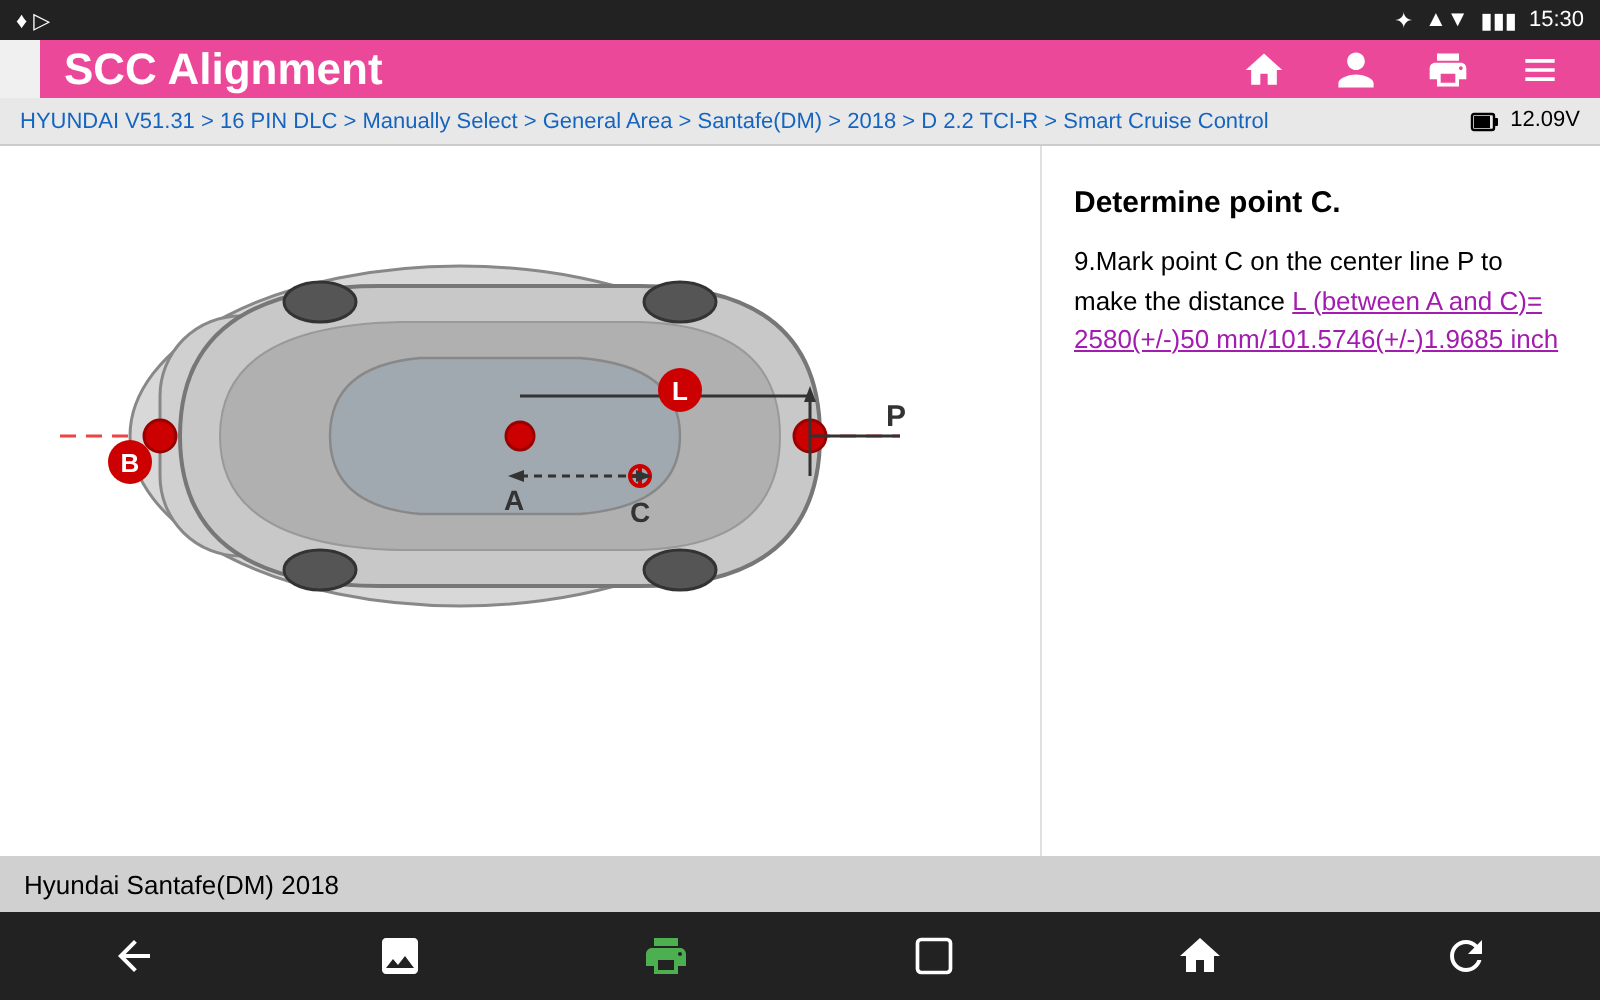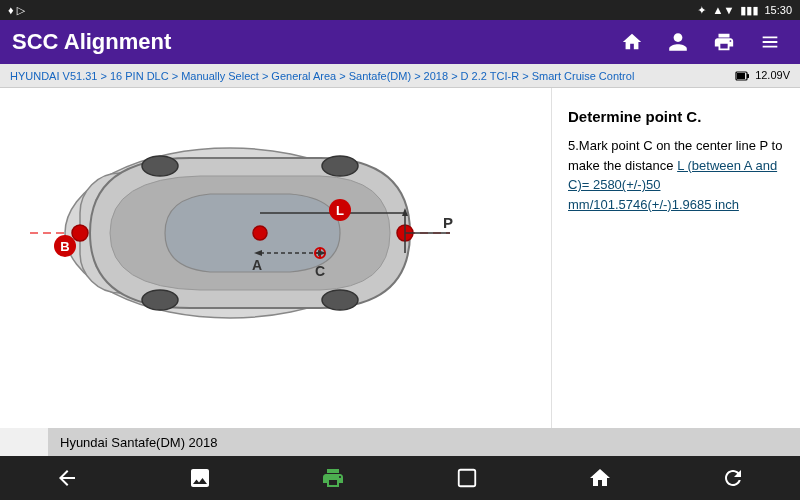--- a/index.html
+++ b/index.html
@@ -22,27 +22,28 @@
       display: flex;
       justify-content: space-between;
       align-items: center;
       height: 20px;
     }
     .status-left { display: flex; align-items: center; gap: 4px; }
     .status-right { display: flex; align-items: center; gap: 6px; }
 
     
     .header {
-      background: #4c1d95;
+      background: #ec4899;
       color: #fff;
       display: flex;
       align-items: center;
       justify-content: space-between;
-      height: 44px;
+      height: 29px;
       padding: 0 12px;
+      margin-left: 20px;
     }
     .header-title {
       font-size: 22px;
       font-weight: bold;
       color: #fff;
     }
     .header-icons {
       display: flex;
       gap: 10px;
     }
@@ -88,39 +89,39 @@
       flex: 1;
       display: flex;
       align-items: center;
       justify-content: center;
       position: relative;
       padding: 10px;
     }
 
     
     .info-panel {
-      width: 249px;
+      width: 280px;
       padding: 20px 16px 16px 16px;
       display: flex;
       flex-direction: column;
       gap: 10px;
       border-left: 1px solid #e0e0e0;
     }
     .info-title {
       font-size: 15px;
       font-weight: bold;
       color: #000;
     }
     .info-text {
       font-size: 13px;
       color: #000;
       line-height: 1.5;
     }
     .info-link {
-      color: #0c4a6e;
+      color: #a21caf;
       text-decoration: underline;
       font-size: 13px;
     }
 
     
     .buttons-row {
       display: flex;
       justify-content: flex-end;
       gap: 8px;
       margin-top: auto;
@@ -137,21 +138,20 @@
 
     
     .footer-info {
       background: #d0d0d0;
       padding: 4px 12px;
       font-size: 13px;
       color: #000;
       height: 28px;
       display: flex;
       align-items: center;
-      margin-left: 48px;
     }
 
     
     .bottom-nav {
       background: #222;
       height: 44px;
       display: flex;
       align-items: center;
       justify-content: space-around;
     }
@@ -298,21 +298,21 @@
         <polygon points="252,152 244,155 252,158" fill="#333"></polygon>
       </svg>
     </div>
   </div>
 
   <div class="info-panel">
     <div>
       <span class="info-title">Determine point C.</span>
     </div>
     <div class="info-text">
-      <span>5.Mark point C on the center line P to make the distance </span><span class="info-link">L (between A and C)= 2580(+/-)50 mm/101.5746(+/-)1.9685 inch</span>
+      <span>9.Mark point C on the center line P to make the distance </span><span class="info-link">L (between A and C)= 2580(+/-)50 mm/101.5746(+/-)1.9685 inch</span>
     </div>
   </div>
 </div>
 
 <div class="footer-info">
   <span>Hyundai Santafe(DM) 2018</span>
 </div>
 
 <div class="bottom-nav">
   <button class="bottom-nav-btn">

